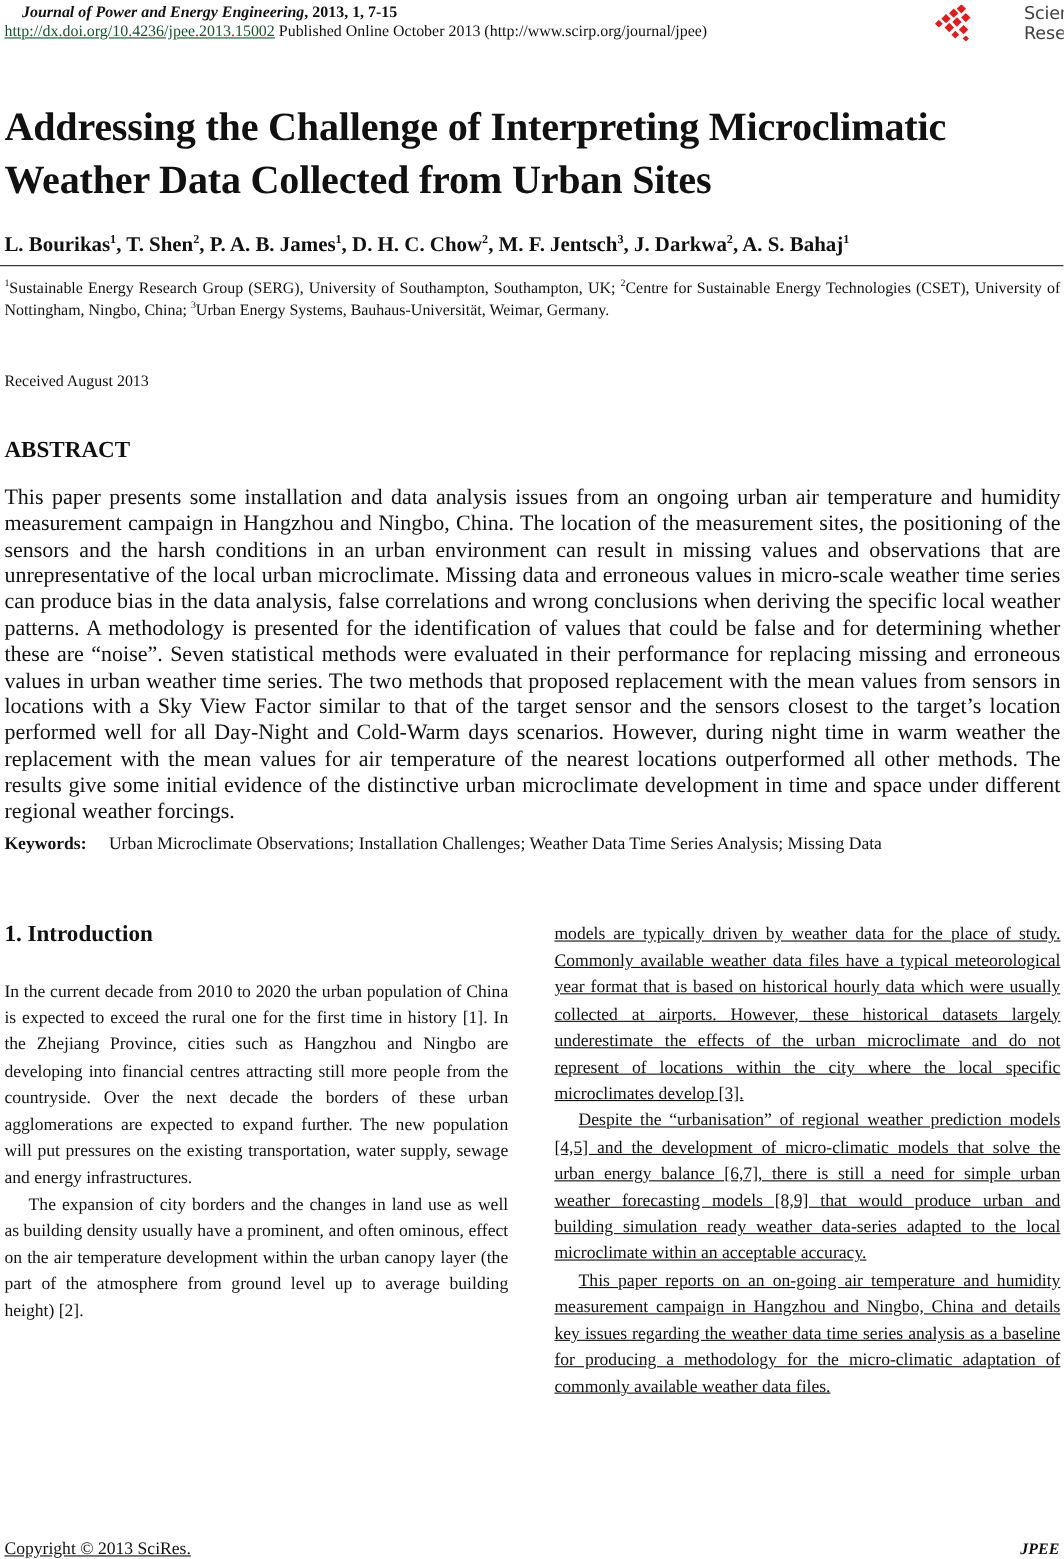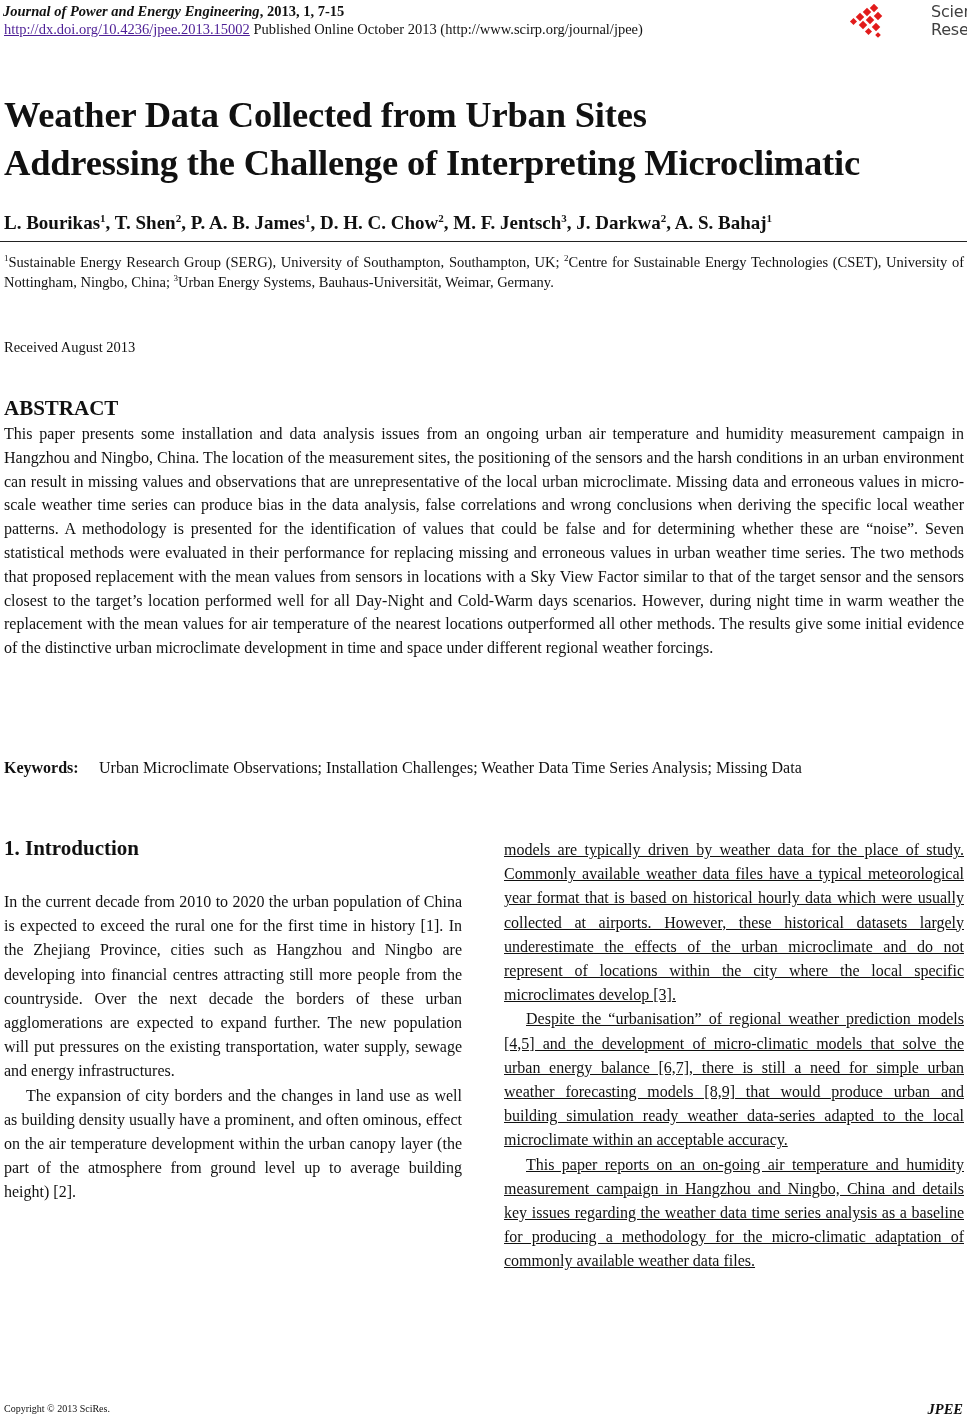--- a/index.html
+++ b/index.html
@@ -1,47 +1,47 @@
 <!DOCTYPE html>
 <html><head>
 <meta charset="utf-8">
 <style>
   html, body { margin: 0; padding: 0; background: #ffffff; }
   body {
     width: 967px; height: 1417px; position: relative; overflow: hidden;
     font-family: "Liberation Serif", "DejaVu Serif", serif; color: #111;
   }
   .abs { position: absolute; }
-  .journal-line { left: 3px; top: 2px; font-size: 14.5px; line-height: 18px; }
+  .journal-line { left: 20px; top: 2px; font-size: 14.5px; line-height: 18px; }
   .journal-line .jname { font-style: italic; font-weight: bold; }
   .journal-line .jinfo { font-weight: bold; }
   .doi-line { left: 4px; top: 20px; font-size: 14.5px; line-height: 18px; }
-  .doi-line a { color: #4c1d95; text-decoration: underline; }
+  .doi-line a { color: #14532d; text-decoration: underline; }
   .logo { left: 849px; top: 3px; width: 118px; height: 40px; }
   .logo svg { position: absolute; left: 0; top: 1px; }
   .logo .logo-text { position: absolute; left: 38px; top: 0; font-family: "DejaVu Sans", "Liberation Sans", sans-serif; font-size: 16px; line-height: 18px; color: #404040; letter-spacing: -0.2px; margin-left: 44px; }
   .title { left: 4px; top: 91px; width: 960px; font-size: 36.5px; line-height: 48px; font-weight: bold; letter-spacing: -0.2px; }
   .authors { left: 4px; top: 212px; font-size: 19px; line-height: 22px; font-weight: bold; white-space: nowrap; }
   .authors sup { font-size: 11px; vertical-align: 7px; line-height: 0; }
   .author-rule { left: 0; top: 241px; width: 967px; height: 1px; background: #222; }
   .affil { left: 4px; top: 252px; width: 960px; font-size: 14.5px; line-height: 20px; text-align: justify; }
   .affil sup { font-size: 9px; vertical-align: 6px; line-height: 0; }
   .received { left: 4px; top: 338px; font-size: 14.5px; line-height: 18px; }
   .abstract-heading { left: 4px; top: 396px; font-size: 21px; font-weight: bold; line-height: 24px; }
-  .abstract-body { left: 4px; top: 422px; width: 960px; font-size: 16px; line-height: 23.8px; text-align: justify; }
+  .abstract-body { left: 4px; top: 441px; width: 960px; font-size: 20px; line-height: 23.8px; text-align: justify; }
   .keywords { left: 4px; top: 757px; width: 960px; font-size: 16px; line-height: 22px; }
   .keywords .kw-label { font-weight: bold; position: absolute; left: 0; top: 0; }
   .keywords .kw-text { position: absolute; left: 95px; top: 0; width: 850px; }
   .intro-heading { left: 4px; top: 835px; font-size: 21px; font-weight: bold; line-height: 26px; }
   .col { font-size: 16px; line-height: 24.2px; text-align: justify; }
   .col p { margin: 0; }
   .col p.indent { text-indent: 22px; }
   .col-left { left: 4px; top: 890px; width: 458px; }
   .col-right { left: 504px; top: 838px; width: 460px; text-decoration: underline; }
-  .footer-left { left: 4px; top: 1401px; font-size: 10px; line-height: 16px; }
+  .footer-left { left: 4px; top: 1401px; font-size: 16px; line-height: 16px; text-decoration: underline; }
   .footer-right { right: 4px; top: 1401px; font-size: 14.5px; line-height: 16px; font-weight: bold; font-style: italic; }
 </style>
 </head>
 <body>
 
 <div class="abs journal-line">
   <span class="jname">Journal of Power and Energy Engineering</span><span class="jinfo">, 2013, 1, 7-15</span>
 </div>
 <div class="abs doi-line">
   <a href="#">http://dx.doi.org/10.4236/jpee.2013.15002</a><span> Published Online October 2013 (http://www.scirp.org/journal/jpee)</span>
@@ -62,22 +62,22 @@
       <rect x="27" y="29" width="4" height="4" transform="rotate(45 29 31)"></rect>
     </g>
   </svg>
   <div class="logo-text">
     <div>Scientific</div>
     <div>Research</div>
   </div>
 </div>
 
 <div class="abs title">
+  <div>Addressing the Challenge of Interpreting Microclimatic</div>
   <div>Weather Data Collected from Urban Sites</div>
-  <div>Addressing the Challenge of Interpreting Microclimatic</div>
 </div>
 
 <div class="abs authors">
   <span><span>L. Bourikas</span><sup>1</sup></span>,
   <span><span>T. Shen</span><sup>2</sup></span>,
   <span><span>P. A. B. James</span><sup>1</sup></span>,
   <span><span>D. H. C. Chow</span><sup>2</sup></span>,
   <span><span>M. F. Jentsch</span><sup>3</sup></span>,
   <span><span>J. Darkwa</span><sup>2</sup></span>,
   <span><span>A. S. Bahaj</span><sup>1</sup></span>

